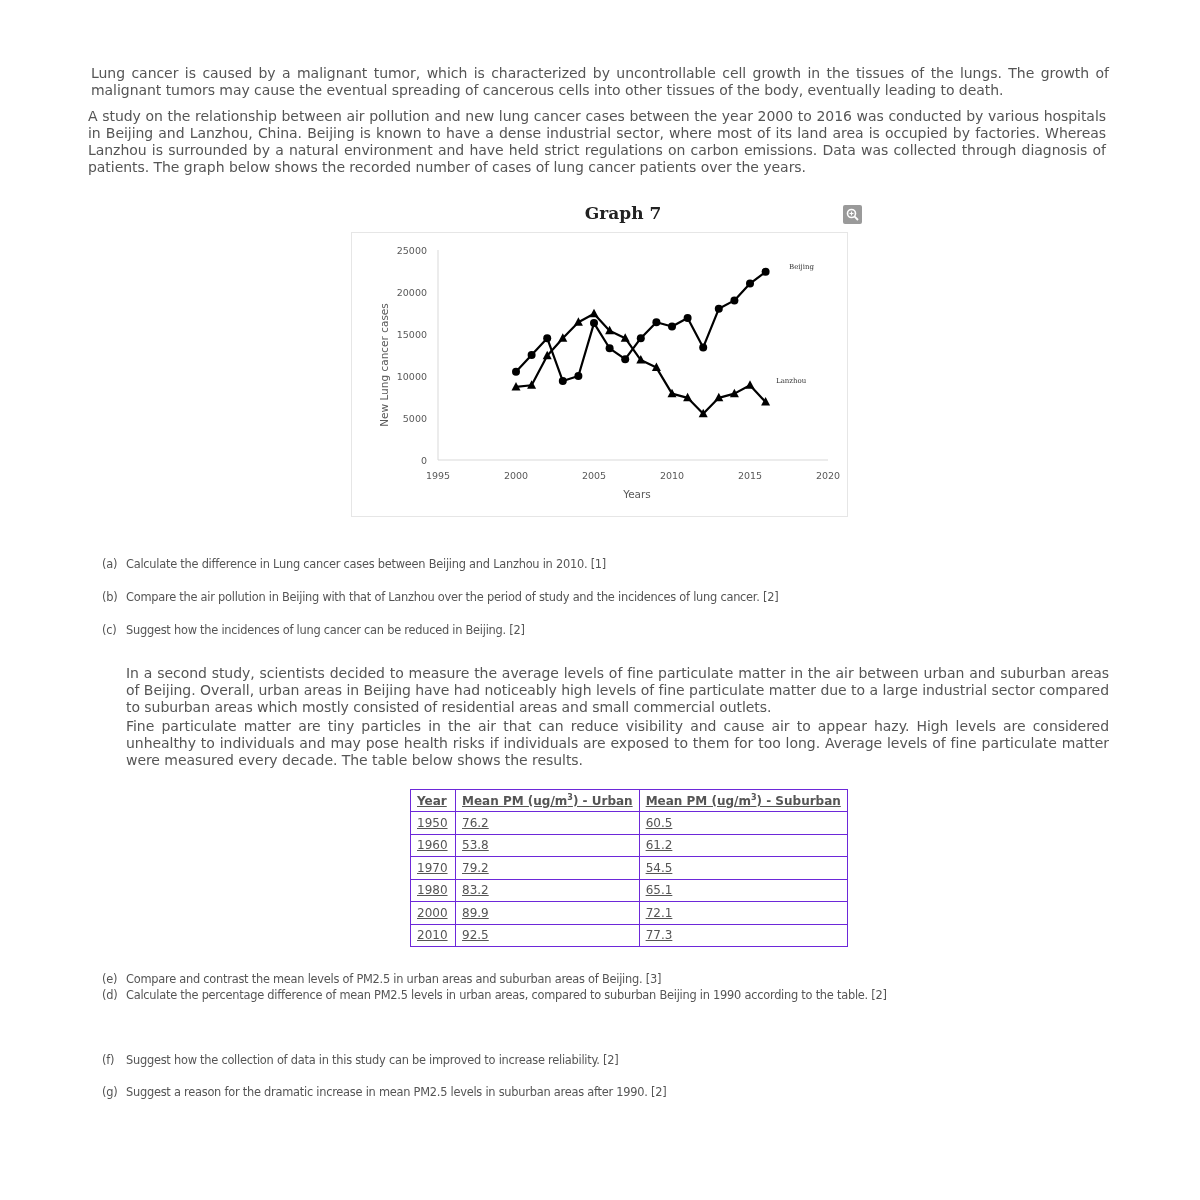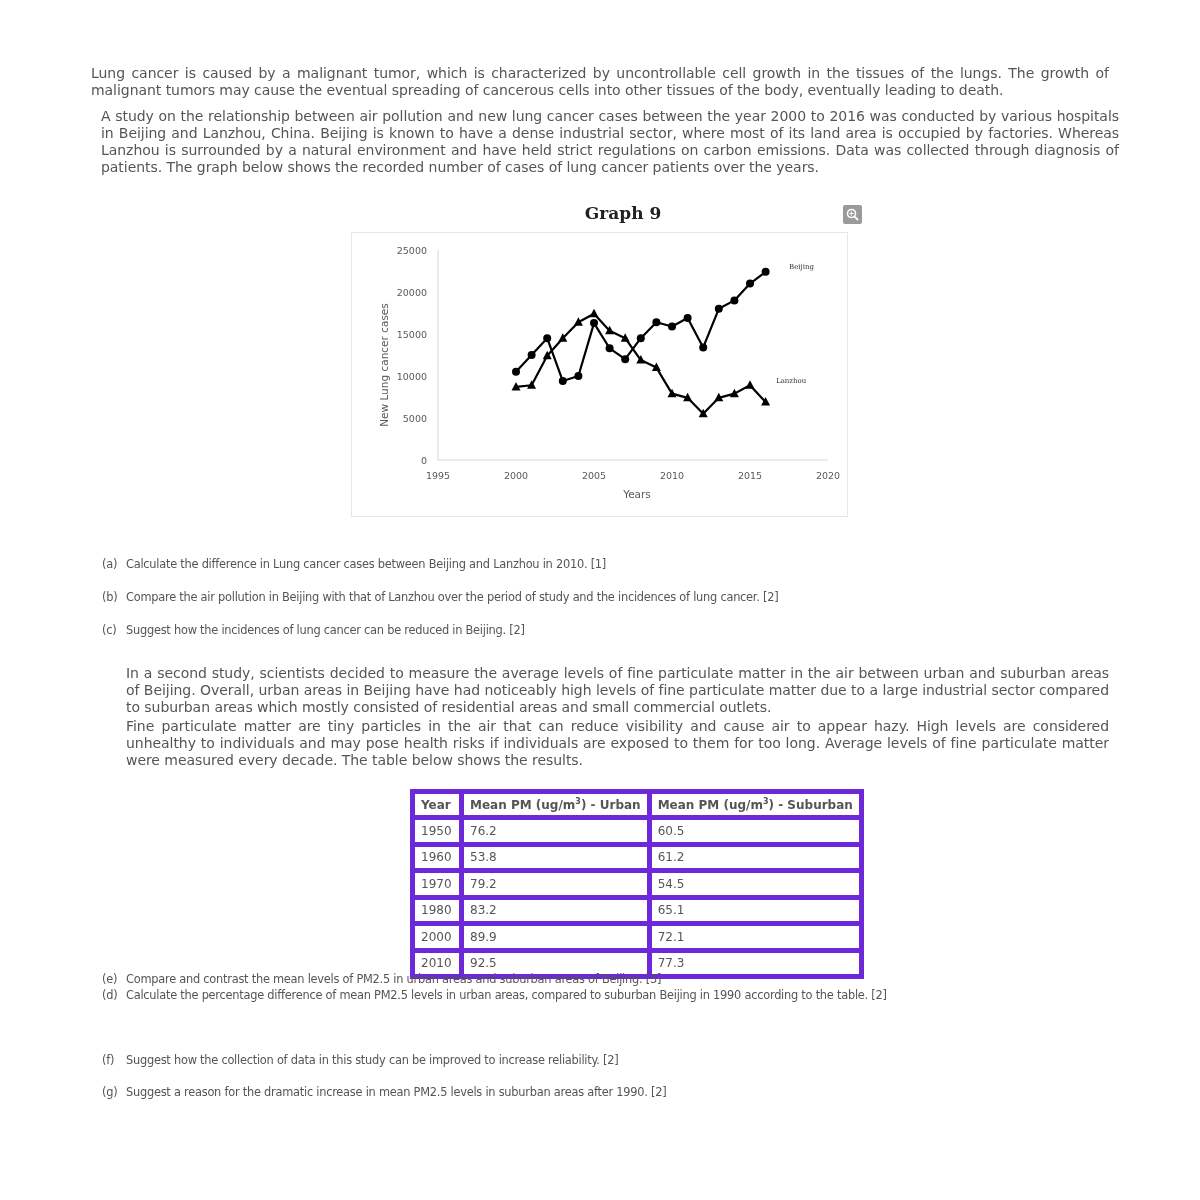--- a/index.html
+++ b/index.html
@@ -1,50 +1,50 @@
 <!DOCTYPE html>
 <html><head>
 <meta charset="utf-8">
 <style>
   html, body { margin: 0; padding: 0; background: #ffffff; }
   body { width: 1200px; height: 1200px; position: relative; overflow: hidden;
          font-family: "DejaVu Sans", sans-serif; color: #555555; }
   .para { position: absolute; font-size: 14px; line-height: 17px; color: #555;
           text-align: justify; text-align-last: left; letter-spacing: -0.05px; }
   #p1 { left: 91px; top: 65px; width: 1018px; }
-  #p2 { left: 101px; top: 108px; width: 1018px; }
+  #p2 { left: 88px; top: 108px; width: 1018px; }
   #p3 { left: 126px; top: 654px; width: 983px; margin-top: 11px; }
   #p4 { left: 126px; top: 718px; width: 983px; }
 
   .graph-title { position: absolute; left: 560px; top: 203px; width: 126px; text-align: center;
                  font-family: "DejaVu Serif", serif; font-weight: bold; font-size: 17px; color: #222; }
   .zoom-btn { position: absolute; left: 843px; top: 205px; width: 19px; height: 19px;
               background: #9a9a9a; border-radius: 2px; display: flex; align-items: center; justify-content: center; cursor: pointer; }
   .chart-box { position: absolute; left: 351px; top: 232px; width: 495px; height: 283px;
                border: 1.5px solid #e6e6e6; background: #fff; }
   .chart-box svg { position: absolute; left: 0; top: 0; }
 
   .q { position: absolute; left: 102px; font-size: 11.4px; color: #555; white-space: nowrap; letter-spacing: -0.25px; }
   .q .lbl { display: inline-block; width: 24px; }
 
   table.pm { position: absolute; left: 410px; top: 789px; border-collapse: collapse; font-size: 12px; color: #555; }
-  table.pm th, table.pm td { border: 5px solid #6d28d9; padding: 0 6px; height: 21.5px; text-align: left; white-space: nowrap; }
+  table.pm th, table.pm td { border: 1px solid #6d28d9; padding: 0 6px; height: 21.5px; text-align: left; white-space: nowrap; text-decoration: underline; }
   table.pm th { font-weight: bold; color: #555; height: 21px; }
   table.pm td.c0 { width: 32px; }
   table.pm td.c1 { width: 158px; margin-left: 48px; }
   table.pm td.c2 { width: 176px; }
   sup { font-size: 8px; }
 </style>
 </head>
 <body>
 
 <div id="p1" class="para">Lung cancer is caused by a malignant tumor, which is characterized by uncontrollable cell growth in the tissues of the lungs. The growth of malignant tumors may cause the eventual spreading of cancerous cells into other tissues of the body, eventually leading to death.</div>
 <div id="p2" class="para">A study on the relationship between air pollution and new lung cancer cases between the year 2000 to 2016 was conducted by various hospitals in Beijing and Lanzhou, China. Beijing is known to have a dense industrial sector, where most of its land area is occupied by factories. Whereas Lanzhou is surrounded by a natural environment and have held strict regulations on carbon emissions. Data was collected through diagnosis of patients. The graph below shows the recorded number of cases of lung cancer patients over the years.</div>
 
-<div class="graph-title">Graph 9</div>
+<div class="graph-title">Graph 7</div>
 <div class="zoom-btn">
   <svg width="13" height="13" viewBox="0 0 13 13">
     <circle cx="5.5" cy="5.5" r="4" fill="none" stroke="#fff" stroke-width="1.6"></circle>
     <line x1="8.4" y1="8.4" x2="12" y2="12" stroke="#fff" stroke-width="1.8"></line>
     <line x1="3.5" y1="5.5" x2="7.5" y2="5.5" stroke="#fff" stroke-width="1.1"></line>
     <line x1="5.5" y1="3.5" x2="5.5" y2="7.5" stroke="#fff" stroke-width="1.1"></line>
   </svg>
 </div>
 
 <div class="chart-box">

